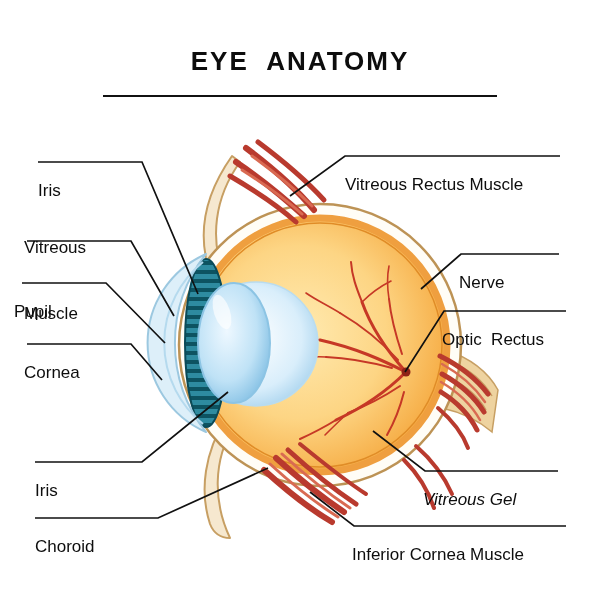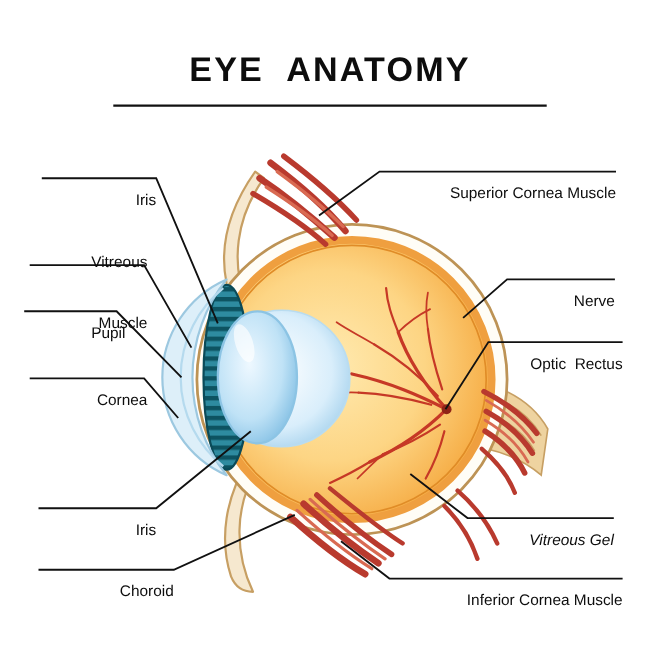--- a/index.html
+++ b/index.html
@@ -2,26 +2,26 @@
 <html><head>
 <meta charset="utf-8">
 <style>
   html,body{margin:0;padding:0;background:#fff;}
   .stage{
     position:relative;width:600px;height:600px;background:#ffffff;
     font-family:"Liberation Sans", sans-serif;overflow:hidden;
   }
   .title{
     position:absolute;top:46px;left:0;width:600px;text-align:center;
-    font-size:31px;font-weight:700;letter-spacing:2px;color:#0d0d0d;
+    font-size:26px;font-weight:700;letter-spacing:2px;color:#0d0d0d;
     white-space:pre;margin:0;
   }
   .diagram-svg{position:absolute;left:0;top:0;}
   .label{
-    position:absolute;font-size:14px;color:#0d0d0d;text-align:right;
+    position:absolute;font-size:17px;color:#0d0d0d;text-align:left;
     white-space:pre;line-height:1.3;
   }
   .label span{display:block;}
 </style>
 </head>
 <body>
 
 <div class="stage">
 
   <h1 class="title">EYE  ANATOMY</h1>
@@ -155,21 +155,21 @@
 
   <div class="label" style="left:35px;top:436px;width:107px;">
     <span>Iris</span>
   </div>
 
   <div class="label" style="left:35px;top:492px;width:123px;">
     <span>Choroid</span>
   </div>
 
   <div class="label" style="left:345px;top:130px;width:215px;">
-    <span>Superior Cornea Muscle</span>
+    <span>Vitreous Rectus Muscle</span>
   </div>
 
   <div class="label" style="left:459px;top:228px;width:100px;">
     <span>Nerve</span>
   </div>
 
   <div class="label" style="left:442px;top:285px;width:124px;">
     <span>Optic  Rectus</span>
   </div>
 

